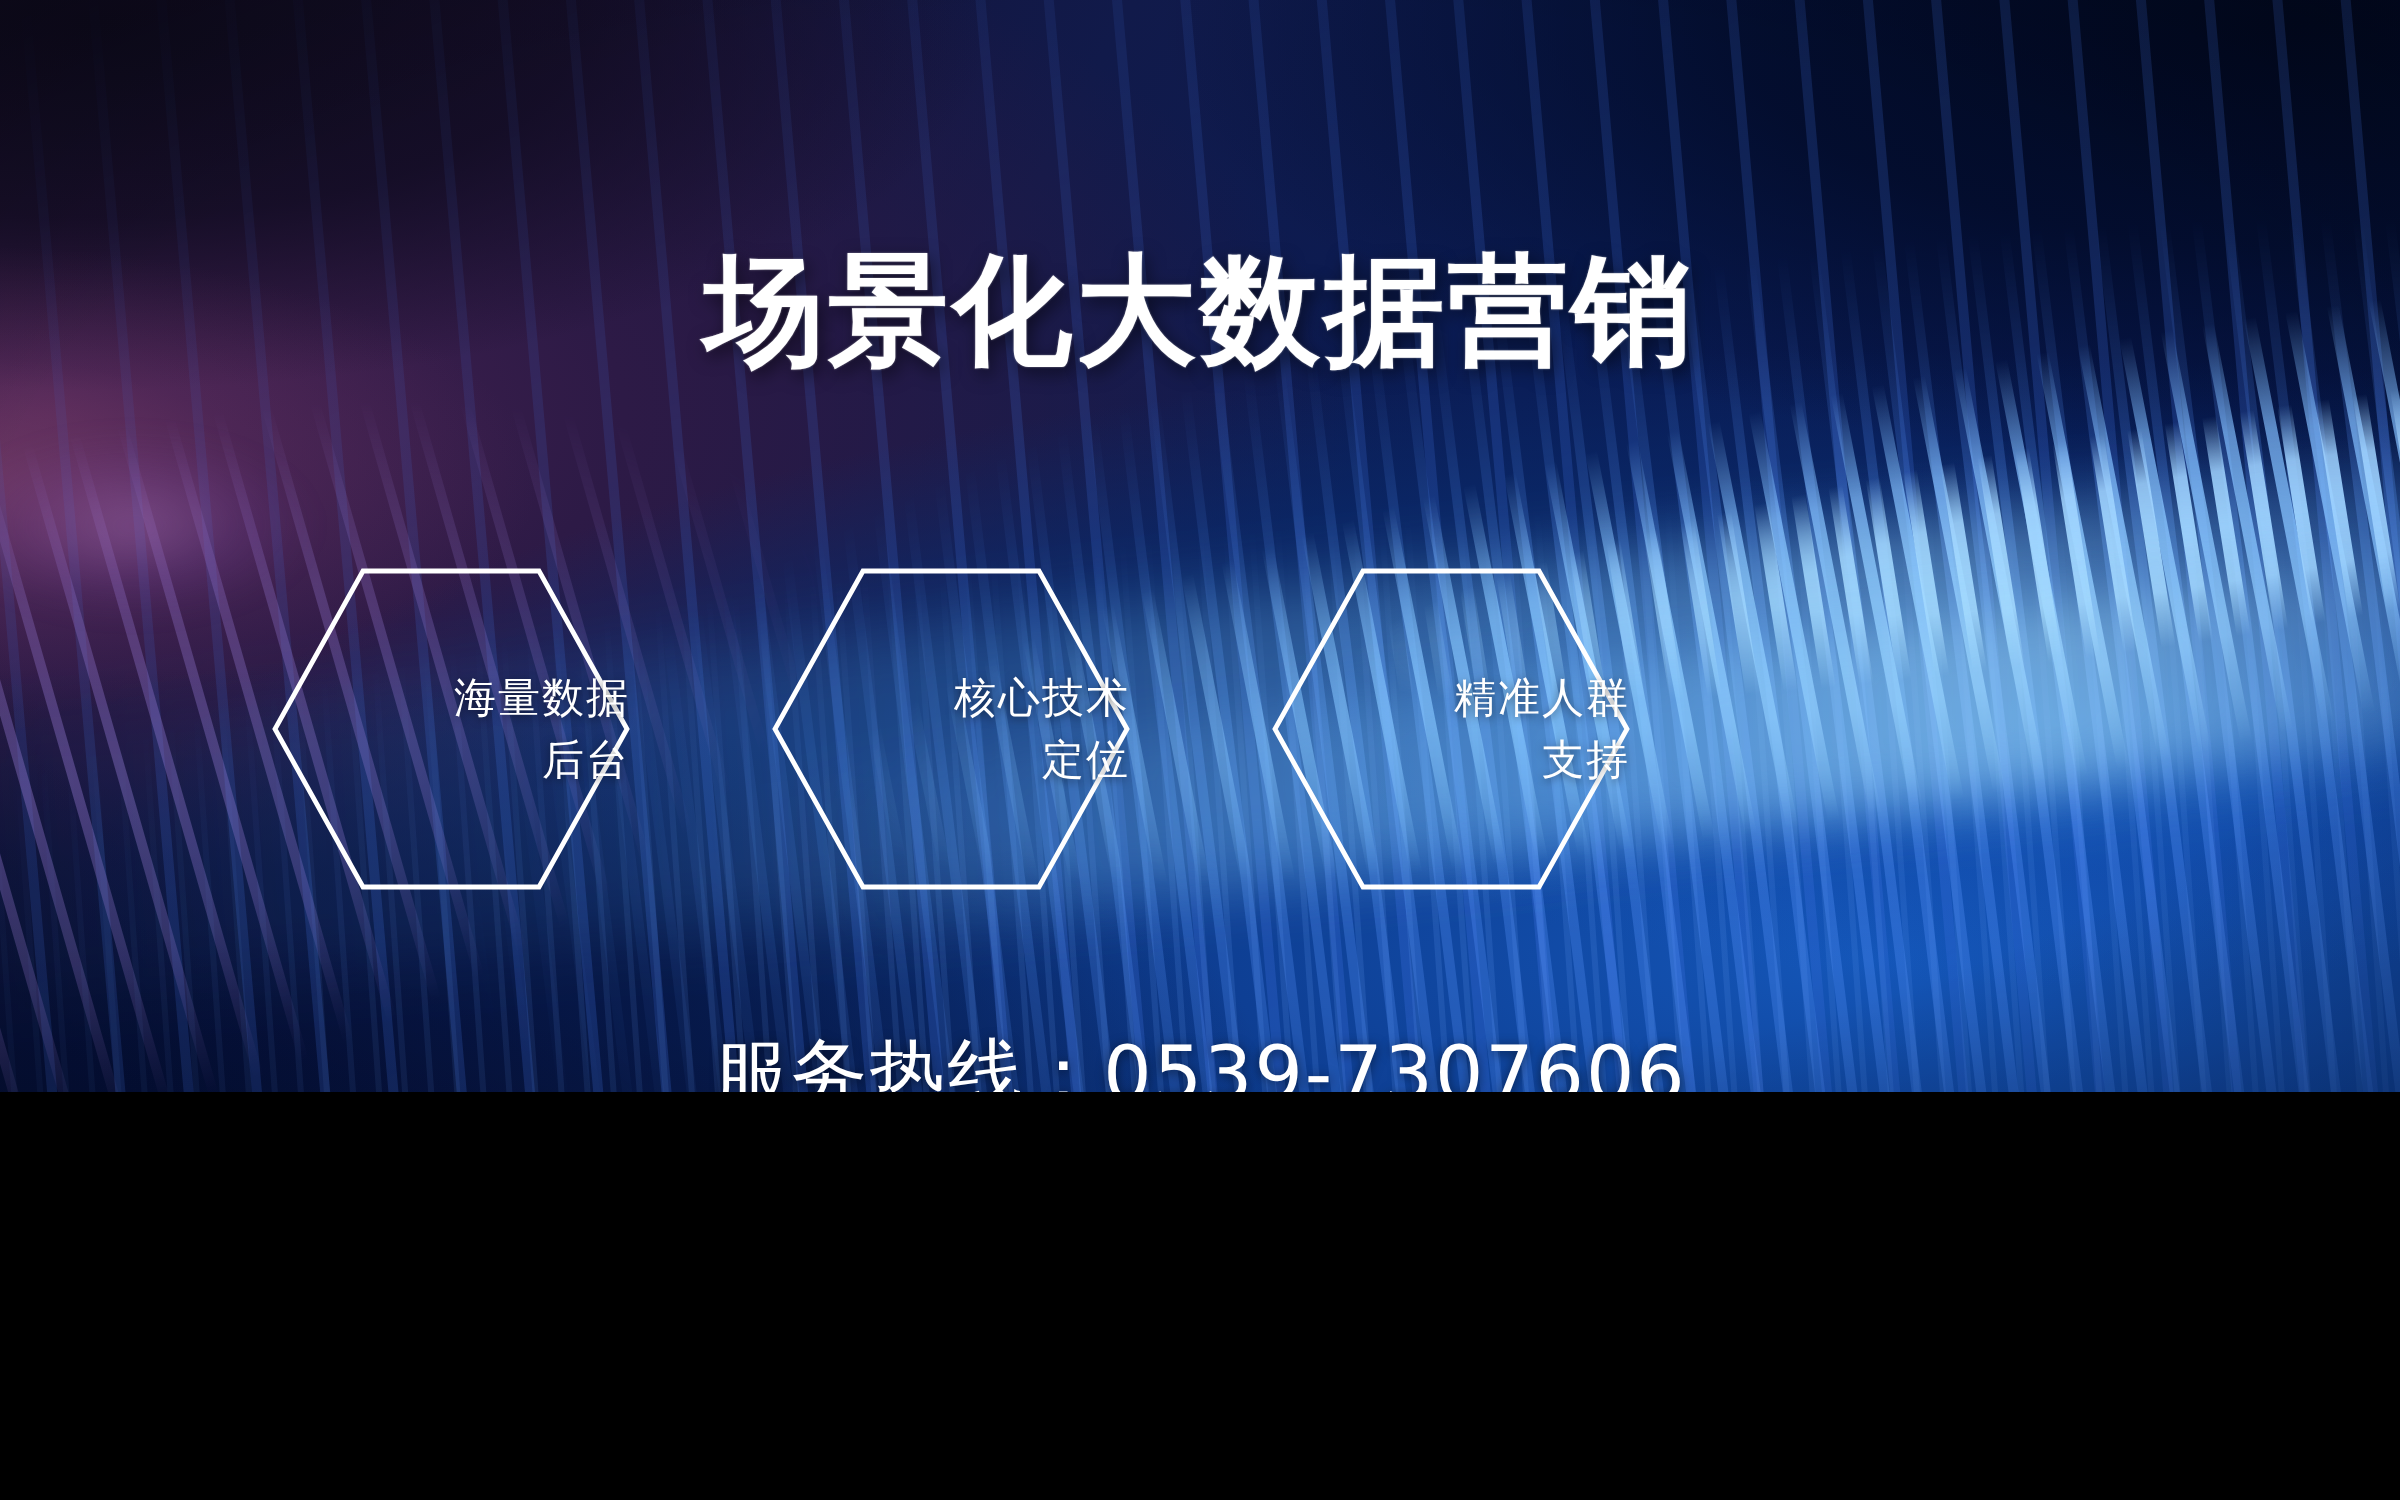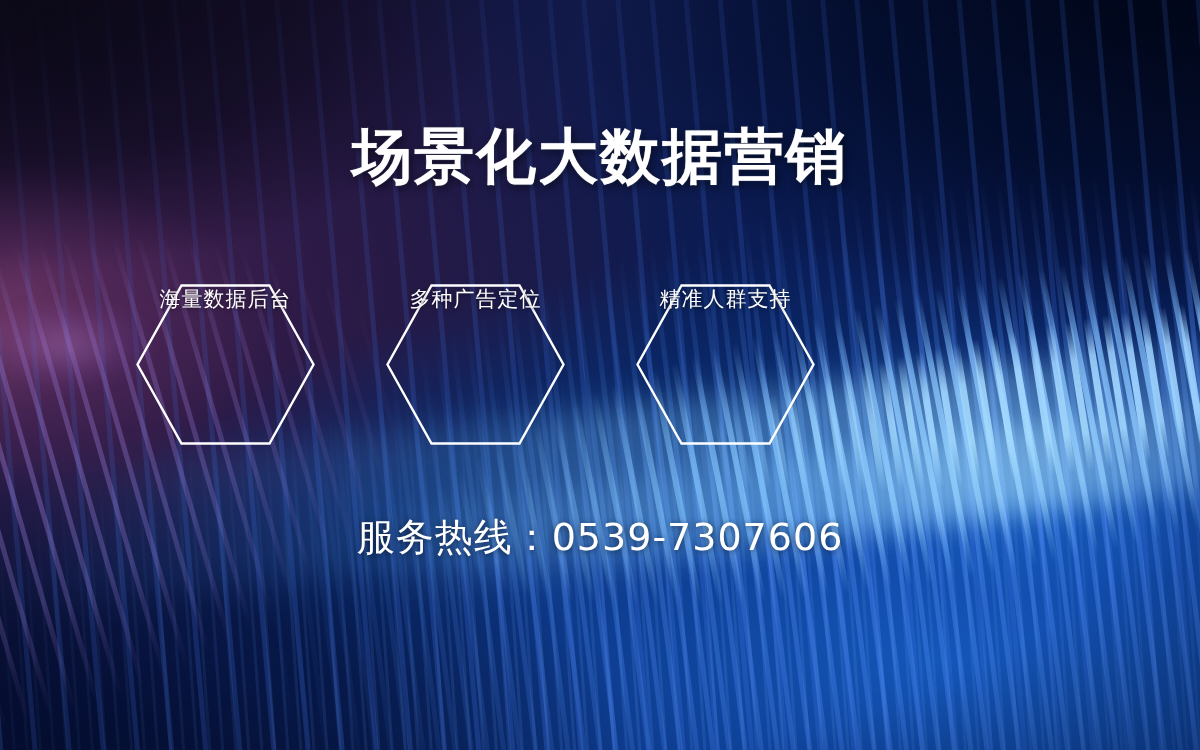--- a/index.html
+++ b/index.html
@@ -8,21 +8,21 @@
   html, body {
     width:1200px; height:750px;
     overflow:hidden;
     background:#000;
     font-family:"DejaVu Sans","Liberation Sans",sans-serif;
   }
 
   
   #banner {
     position:relative;
-    width:1200px; height:750px;
+    width:1200px; height:546px;
     overflow:hidden;
     
     background:#be185d;
   }
 
   
   .bg-layer { position:absolute; inset:0; pointer-events:none; }
 
   .bg-base {
     background:
@@ -171,22 +171,22 @@
   }
   .hex-0 { left:136px; }
   .hex-1 { left:386px; }
   .hex-2 { left:636px; }
   .hex-3 { left:885px; }
 
   .hex svg { position:absolute; inset:0; display:block; }
   .hex-label {
     position:absolute; inset:0;
     display:flex;
-    flex-direction:row;
-    align-items:flex-start;
+    flex-direction:column;
+    align-items:flex-end;
     justify-content:center;
     color:#ffffff;
     font-size:21px;
     font-weight:400;
     line-height:31px;
     letter-spacing:1px;
     text-align:center;
     text-shadow:0 1px 4px rgba(0,0,0,0.5);
     white-space:nowrap;
   }
@@ -242,21 +242,21 @@
           <span>海量数据</span>
           <span>后台</span>
         </div>
       </div>
 
       <div class="hex hex-1">
         <svg viewBox="0 0 179 161">
           <polygon points="45.5,1.5 133.5,1.5 177.5,80.5 133.5,159.5 45.5,159.5 1.5,80.5" fill="none" stroke="#ffffff" stroke-width="2.4" stroke-linejoin="miter"></polygon>
         </svg>
         <div class="hex-label">
-          <span>多种广告</span>
+          <span>核心技术</span>
           <span>定位</span>
         </div>
       </div>
 
       <div class="hex hex-2">
         <svg viewBox="0 0 179 161">
           <polygon points="45.5,1.5 133.5,1.5 177.5,80.5 133.5,159.5 45.5,159.5 1.5,80.5" fill="none" stroke="#ffffff" stroke-width="2.4" stroke-linejoin="miter"></polygon>
         </svg>
         <div class="hex-label">
           <span>精准人群</span>

